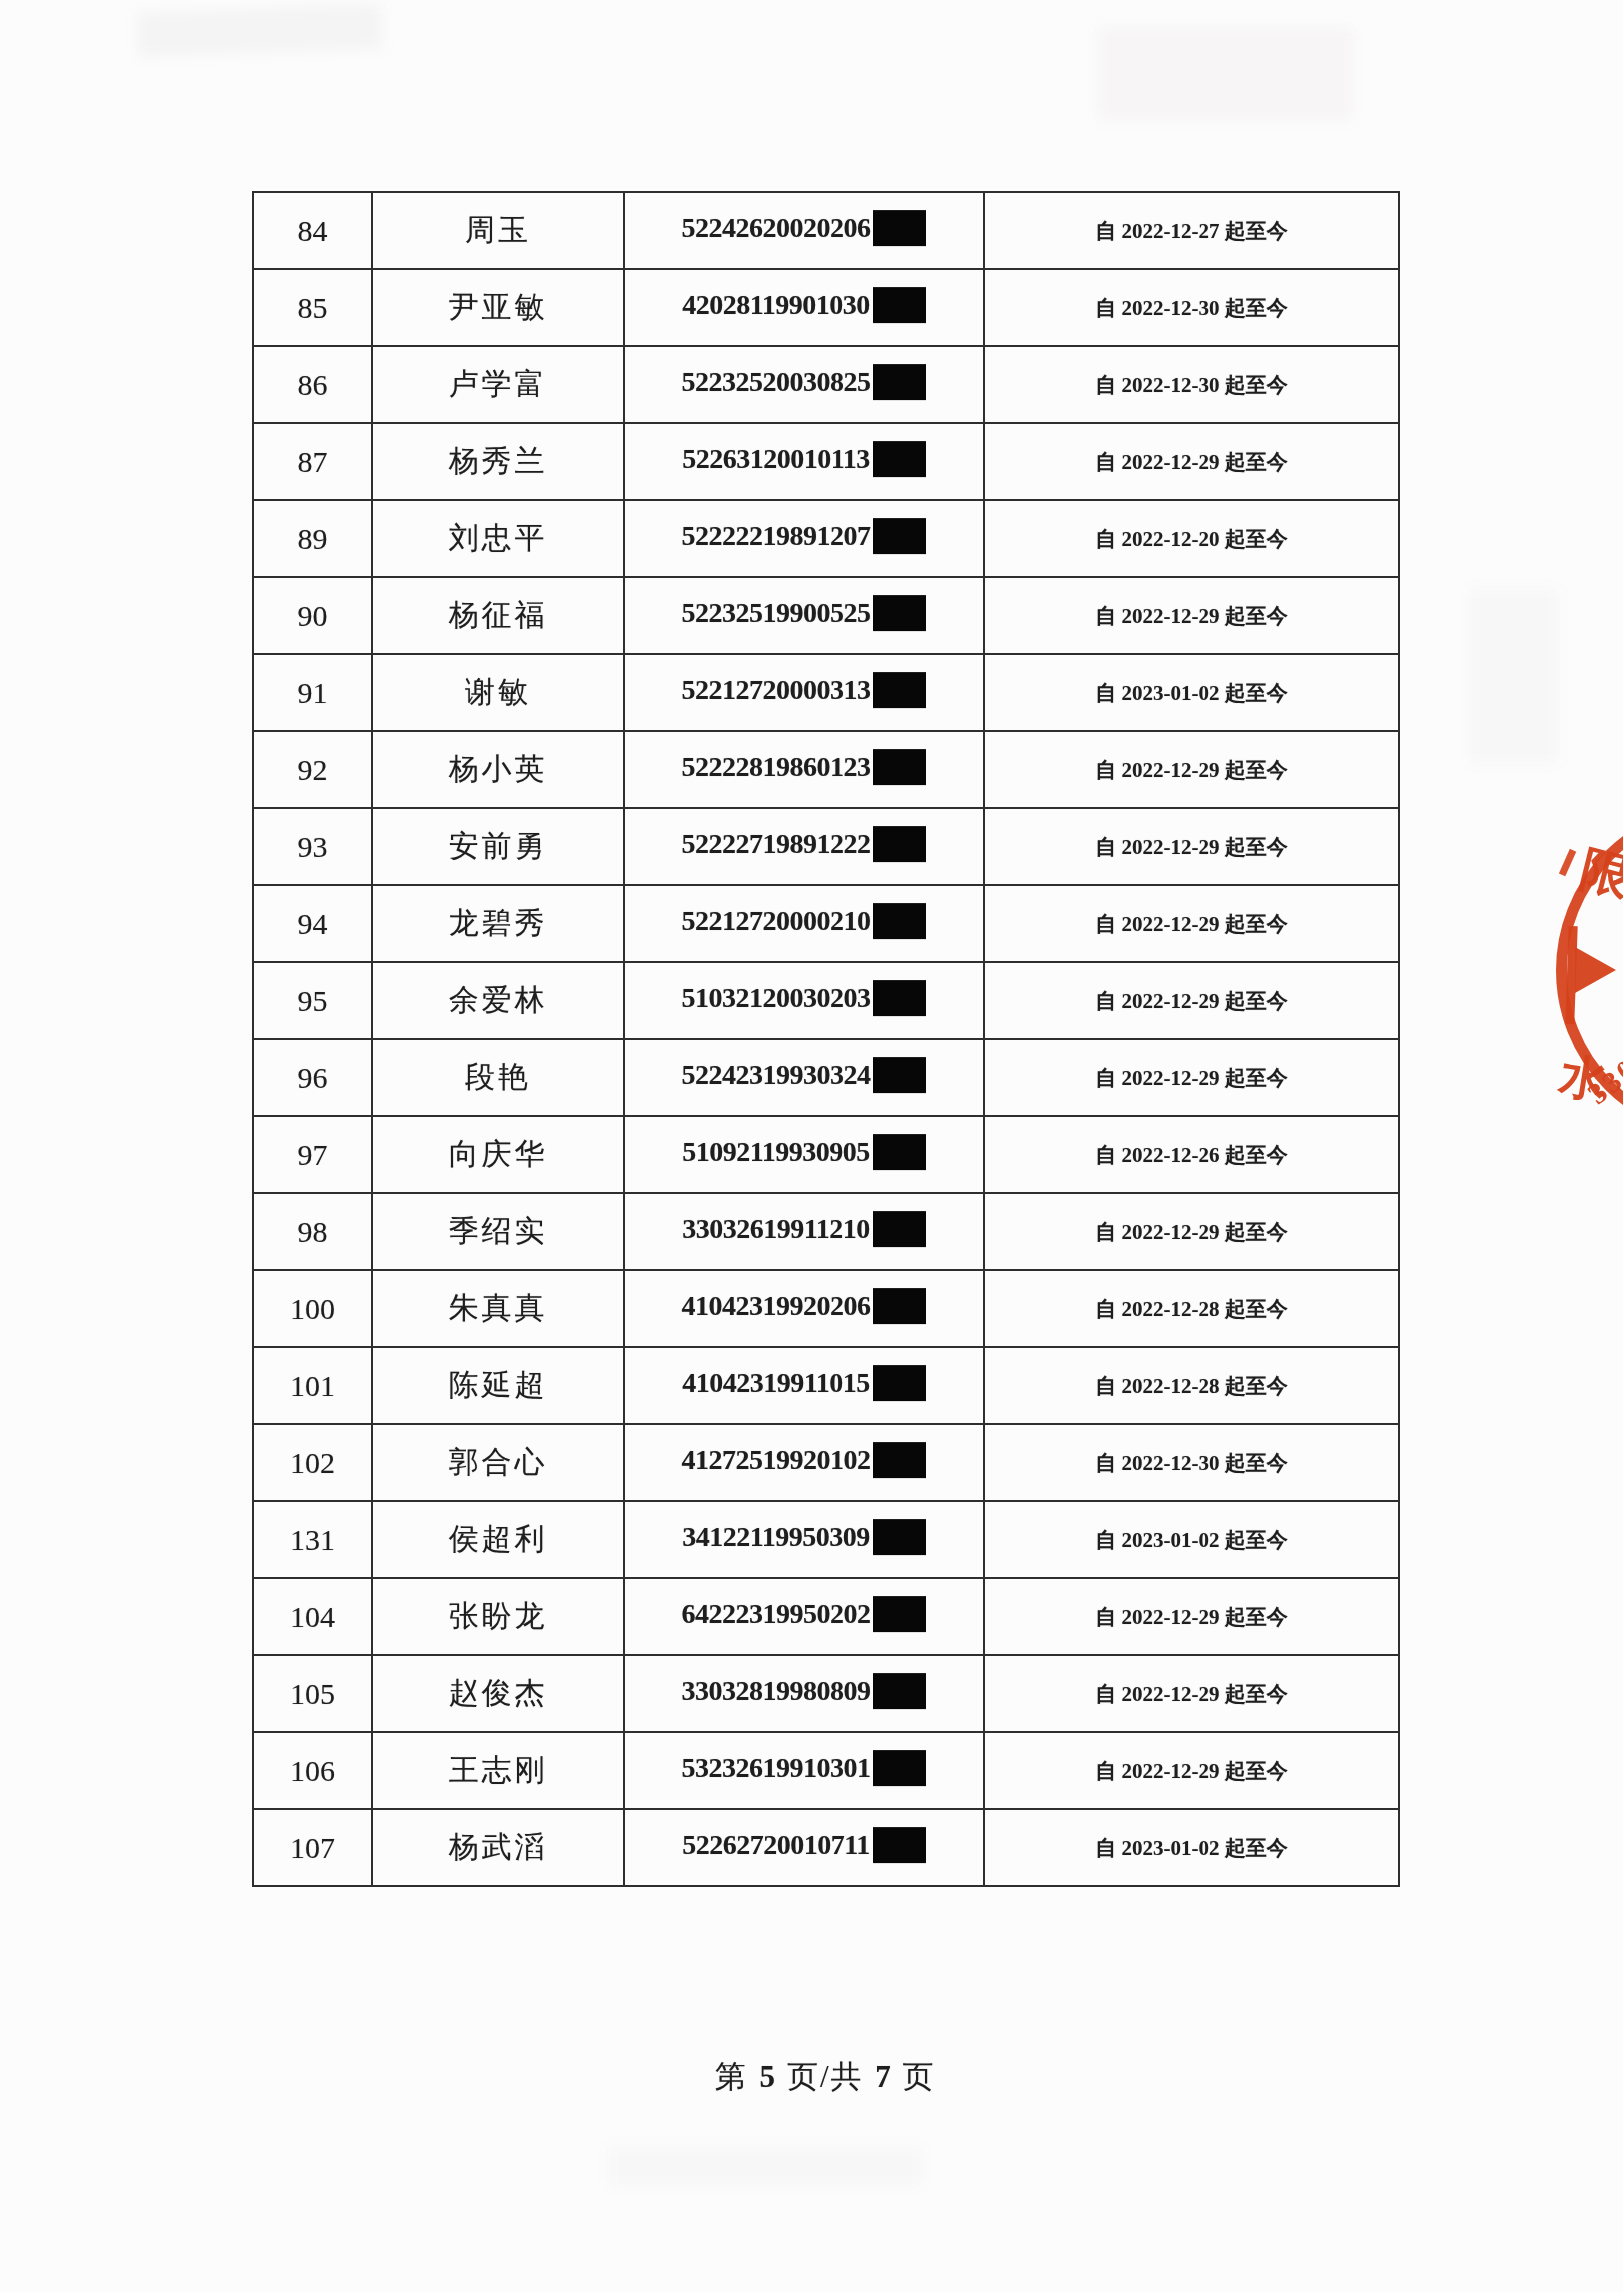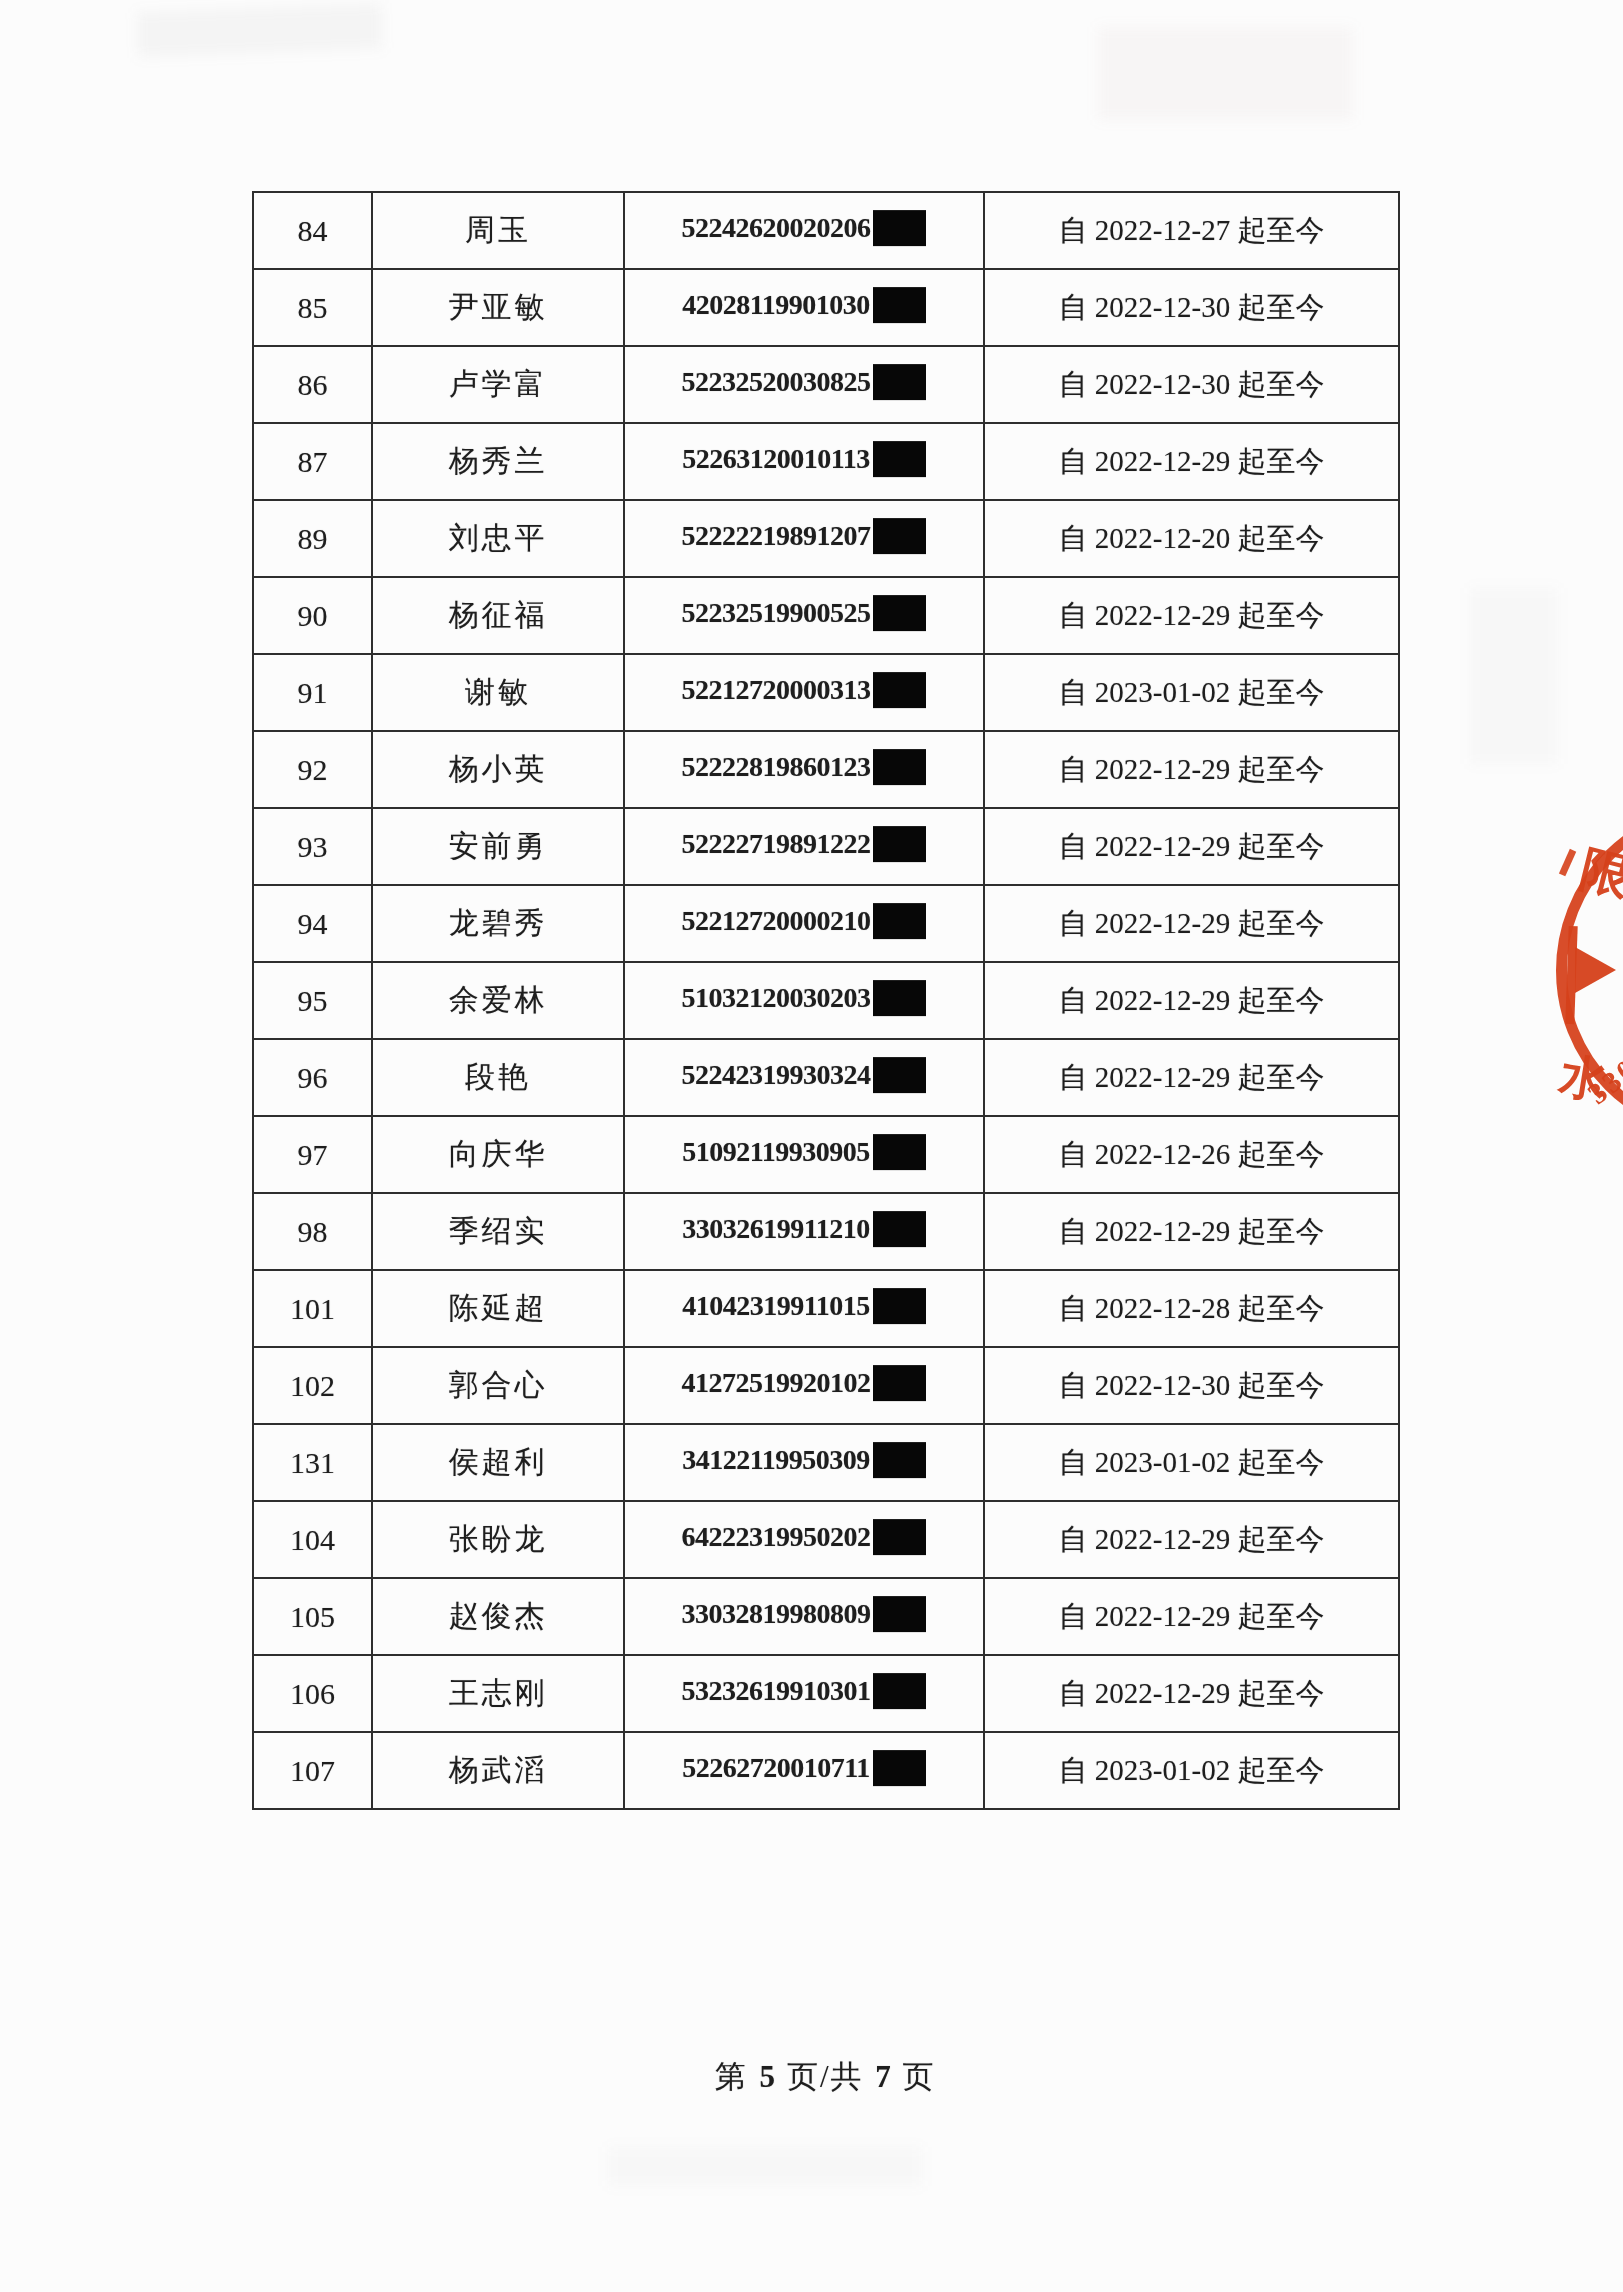--- a/index.html
+++ b/index.html
@@ -34,21 +34,21 @@
     white-space:nowrap;
     overflow:hidden;
   }
   col.c1 { width:119px; }
   col.c2 { width:252px; }
   col.c3 { width:360px; }
   col.c4 { width:415px; }
   td.cell-no     { font-size:30px; }
   td.cell-name   { font-size:30px; letter-spacing:2.9px;border-radius:29px; }
   td.cell-id     { font-size:28px; font-weight:bold; letter-spacing:-0.5px; }
-  td.cell-period { font-size:29px; }
+  td.cell-period { font-size:21px;font-weight:bold; }
   .redact {
     display:inline-block;
     width:53px; height:36px;
     background:#070707;
     vertical-align:middle;
     margin-left:2.9px;
     transform:translateY(-2.9px);
   }
 
   .page-footer {
@@ -231,20 +231,28 @@
     <tr>
       <td class="cell-no">98</td>
       <td class="cell-name">季绍实</td>
       <td class="cell-id">
         <span>33032619911210</span><span class="redact"></span>
       </td>
       <td class="cell-period">自 2022-12-29 起至今</td>
     </tr>
 
 
+    <tr>
+      <td class="cell-no">100</td>
+      <td class="cell-name">朱真真</td>
+      <td class="cell-id">
+        <span>41042319920206</span><span class="redact"></span>
+      </td>
+      <td class="cell-period">自 2022-12-28 起至今</td>
+    </tr>
 
     <tr>
       <td class="cell-no">101</td>
       <td class="cell-name">陈延超</td>
       <td class="cell-id">
         <span>41042319911015</span><span class="redact"></span>
       </td>
       <td class="cell-period">自 2022-12-28 起至今</td>
     </tr>
 

